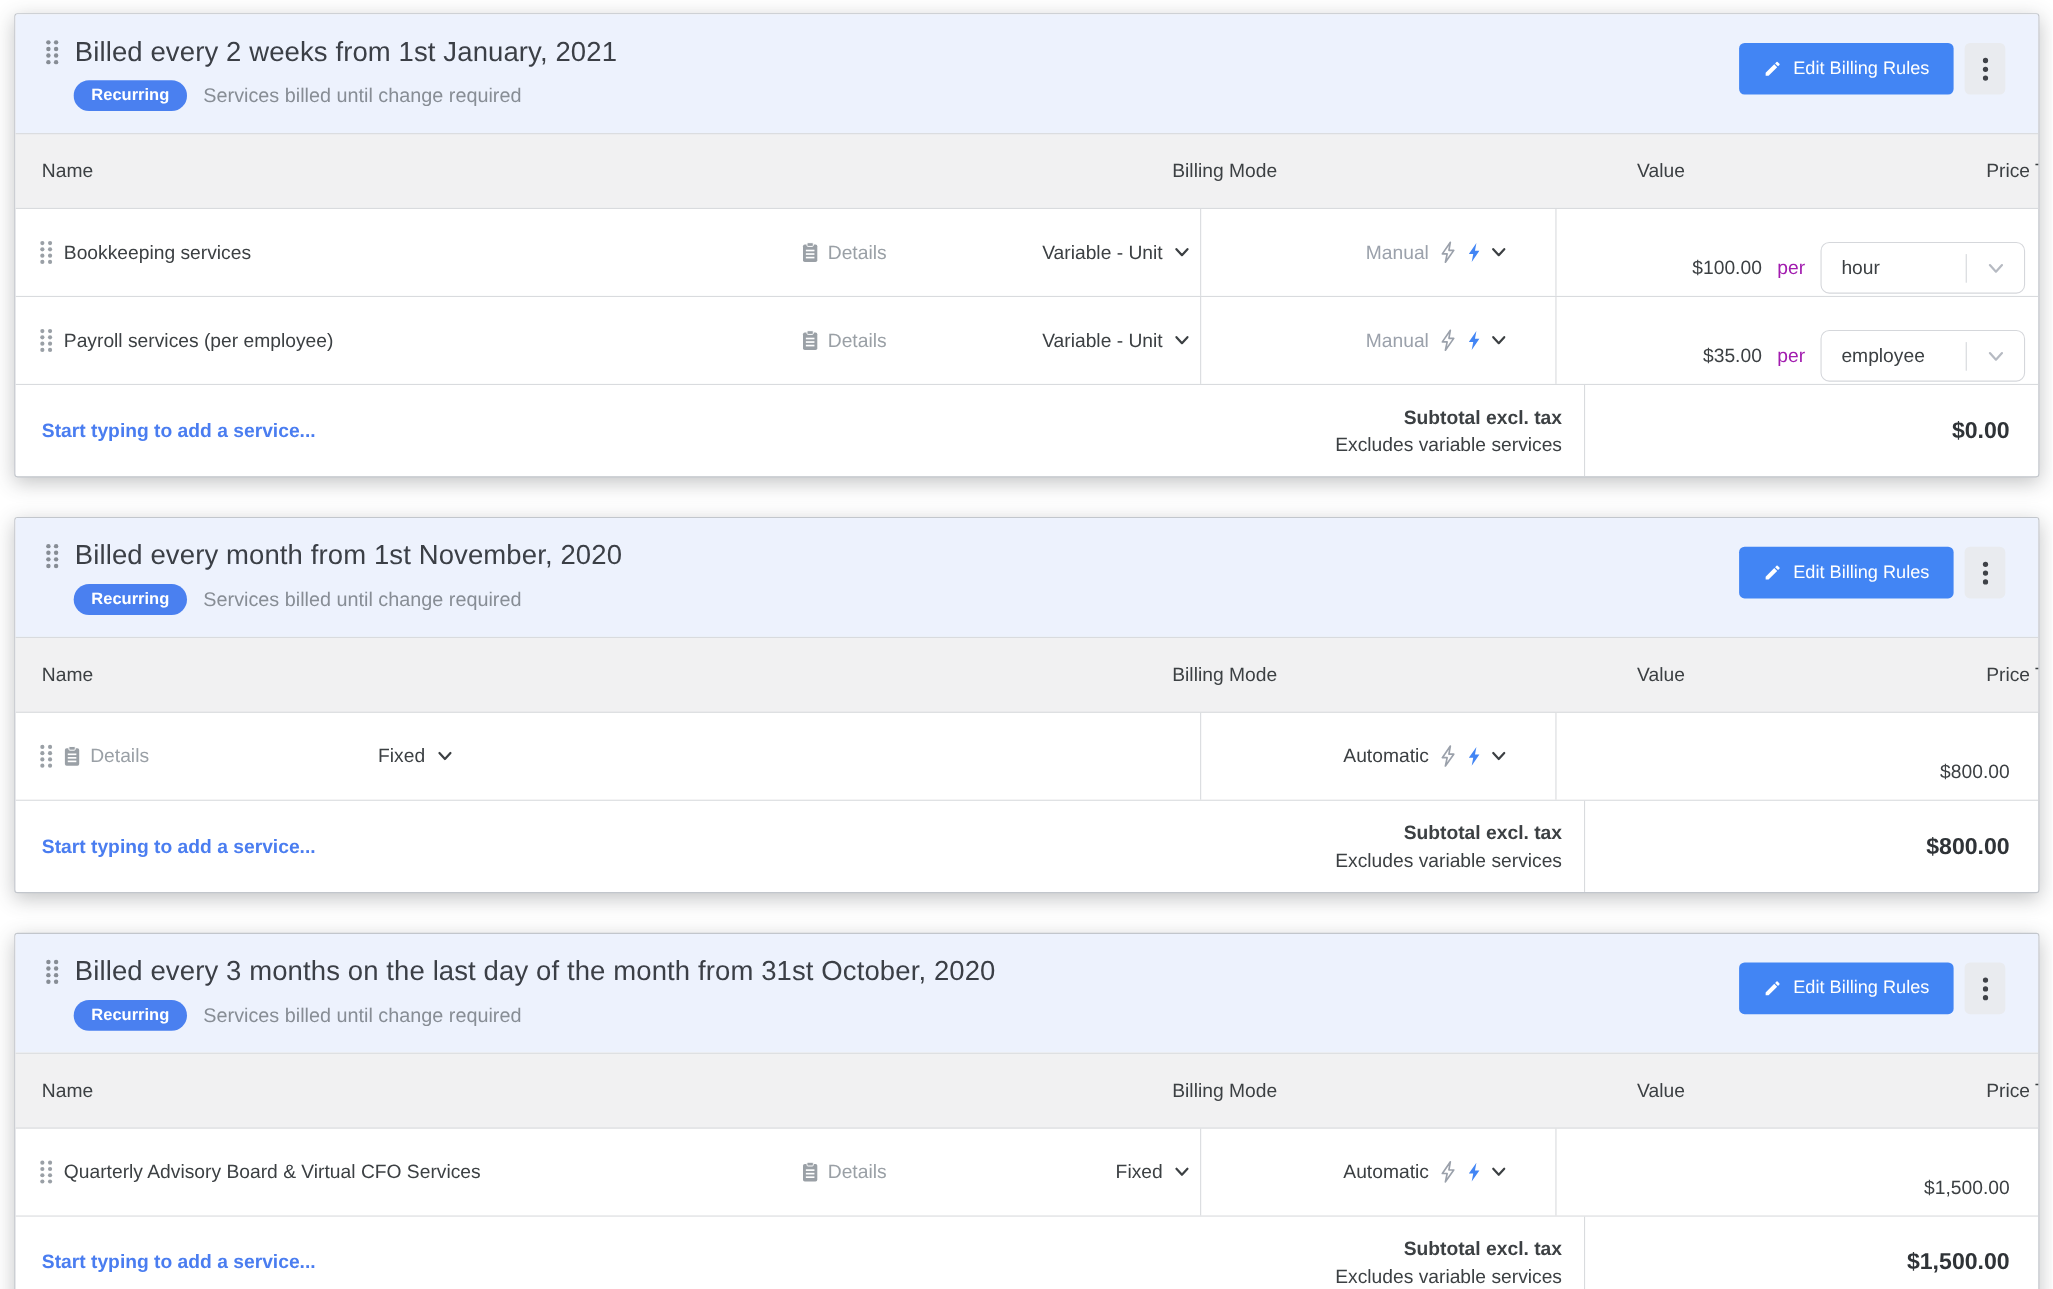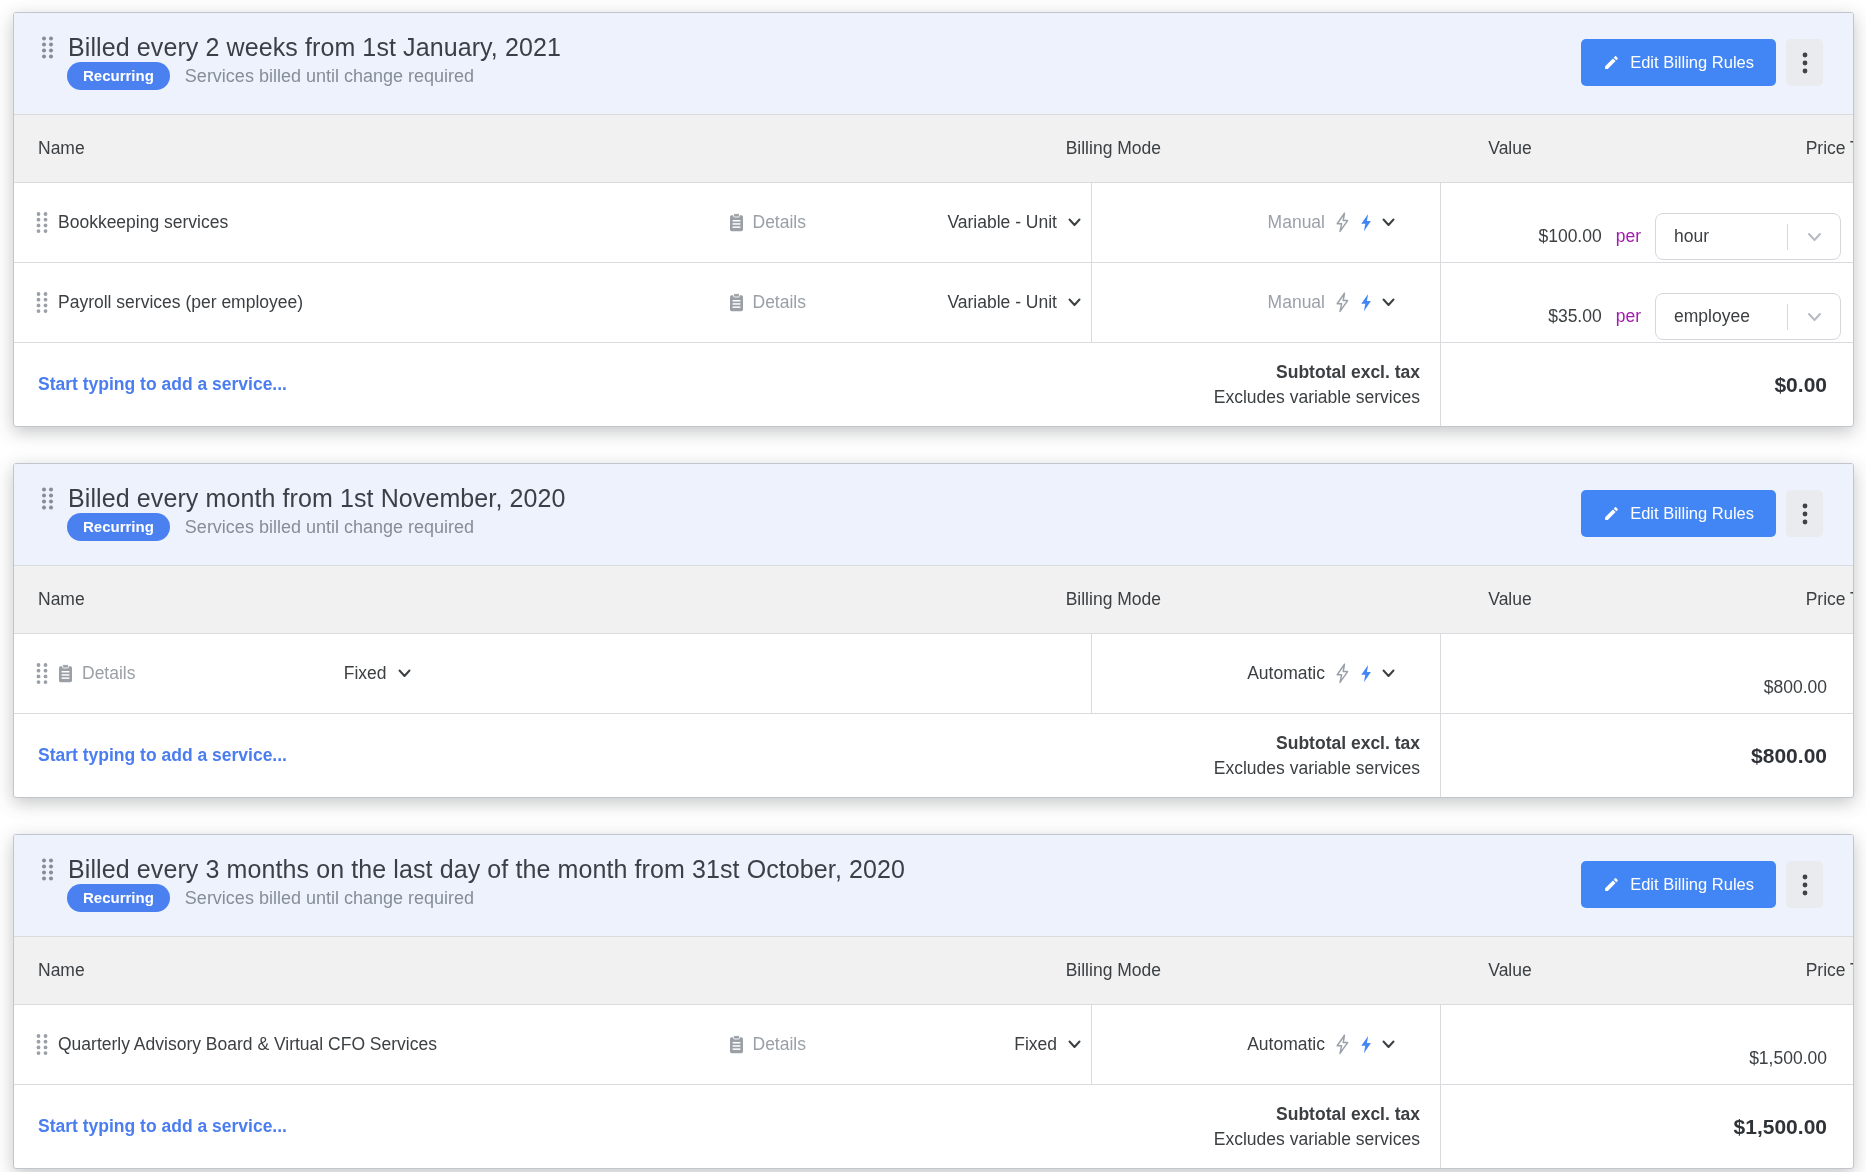--- a/index.html
+++ b/index.html
@@ -20,21 +20,21 @@
   
   .card-header {
     background:var(--header_bg,#edf2fd);
     padding:20px 30px 20px 26px;
     display:flex; justify-content:space-between; align-items:flex-start;
     min-height:101px;
   }
   .title-row { display:flex; align-items:center; gap:13px; }
   .drag-handle { display:inline-flex; flex:0 0 auto; cursor:grab; }
   h2.sched-title { margin:0; font-size:25px; font-weight:400; color:#3b3f46; letter-spacing:0.1px; }
-  .badge-row { display:flex; align-items:center; gap:15px; margin:0 0 0 27px; }
+  .badge-row { display:flex; align-items:center; gap:15px; margin:11px 0 0 27px; }
   .badge {
     background:var(--badge_blue,#4a80f0); color:#fff; font-size:15px; font-weight:700;
     padding:6px 16px 7px; border-radius:16px; line-height:1;
   }
   .subtitle { color:#878d95; font-size:18px; }
   .header-actions { display:flex; gap:10px; margin-top:6px; }
   .edit-btn {
     height:47px; padding:0 22px; border:none; border-radius:5px;
     background:var(--accent_blue,#4285f4); color:#fff;
     font-family:inherit; font-size:16.5px; font-weight:400;
@@ -64,21 +64,21 @@
   .cell-main { width:1077px; padding:0 10px 0 21px; }
   .cell-main .drag-handle { margin-right:9px; }
   .svc-name { flex:1; color:#3c4043; }
   .details-btn {
     display:flex; align-items:center; gap:9px; color:#9aa0a6; margin-right:95px; cursor:pointer;
   }
   .price-type {
     width:180px; display:flex; align-items:center; justify-content:flex-end; gap:11px; cursor:pointer;
   }
   .cell-billing {
-    width:350px; border-left:1px solid #d9dbde; border-right:1px solid #d9dbde;
+    width:324px; border-left:1px solid #d9dbde; border-right:1px solid #d9dbde;
     justify-content:flex-end; padding-right:45px; gap:9px; cursor:pointer;
   }
   .row.manual .bm-label { color:#9ba1ab; }
   .row.manual .bolt-filled { display:none; }
   .row.manual .bm-chevron { display:none; }
   .row.auto .bolt-outline { display:none; }
   .cell-value { flex:1; justify-content:flex-end; padding-right:12px; gap:14px;margin-top:28px; }
   .cell-value.simple { padding-right:26px; }
   .per-label { color:#a21caf; }
   .unit-select {

